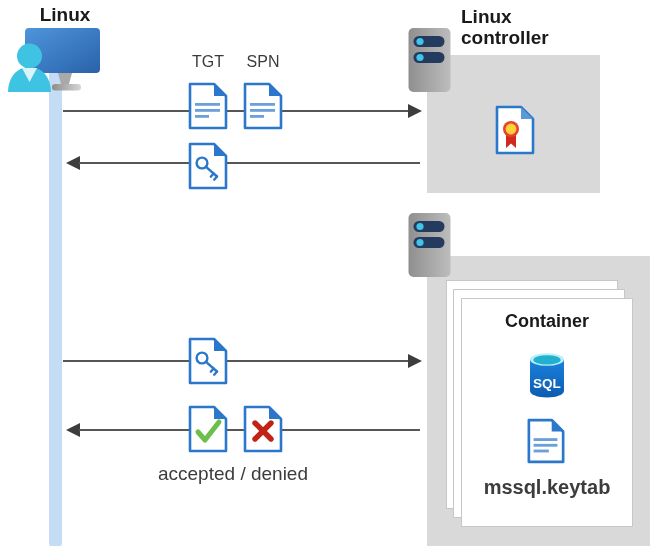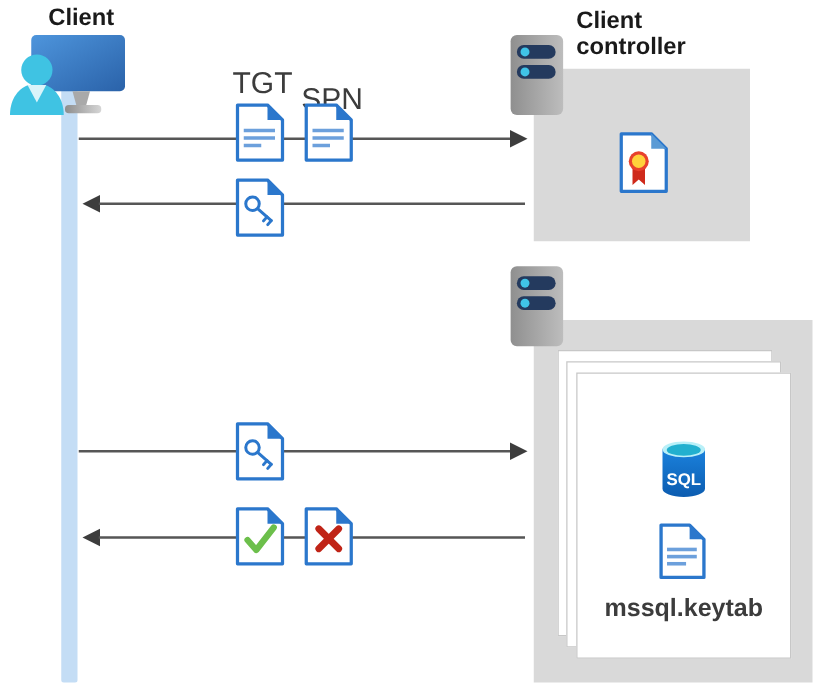--- a/index.html
+++ b/index.html
@@ -23,21 +23,21 @@
   .card{background:#ffffff;border:1.5px solid #c7c7c7;width:172px;height:229px;box-sizing:border-box;}
   .card3{left:446px;top:280px;}
   .card2{left:453px;top:289px;}
   .card1{left:461px;top:298px;}
 
   
   .aline{height:2px;background:#565656;}
   .ahead-r{width:0;height:0;border-top:7px solid transparent;border-bottom:7px solid transparent;border-left:14px solid #3d3d3d;}
   .ahead-l{width:0;height:0;border-top:7px solid transparent;border-bottom:7px solid transparent;border-right:14px solid #3d3d3d;}
 
-  .doc-lbl{width:44px;text-align:center;color:#3c3c3c;font-size:24px;}
+  .doc-lbl{width:44px;text-align:center;color:#3c3c3c;font-size:16px;}
   .keytab{left:460px;top:476px;width:174px;text-align:center;color:#3c3c3c;font-size:20px;font-weight:bold;}
   .container-title{left:461px;top:311px;width:172px;text-align:center;font-weight:bold;color:#1a1a1a;font-size:18px;}
   .result-lbl{left:127px;top:463px;width:212px;text-align:center;color:#3c3c3c;font-size:19px;}
 </style>
 </head>
 <body>
 
 <div class="stage">
 
   <svg width="0" height="0" style="position:absolute" aria-hidden="true">
@@ -75,25 +75,27 @@
 
   <div class="abs ahead-l" style="left:66px;top:156px"></div>
   <div class="abs aline" style="left:79px;top:162px;width:341px"></div>
 
   <div class="abs aline" style="left:63px;top:360px;width:346px"></div>
   <div class="abs ahead-r" style="left:408px;top:354px"></div>
 
   <div class="abs ahead-l" style="left:66px;top:423px"></div>
   <div class="abs aline" style="left:79px;top:429px;width:341px"></div>
 
-  <div class="abs title center" style="left:14px;top:4px;width:102px">Client</div>
-  <div class="abs title" style="left:461px;top:6px;width:118px">Client controller</div>
+  <div class="abs title center" style="left:14px;top:4px;width:102px">Linux</div>
+  <div class="abs title" style="left:461px;top:6px;width:118px">Linux controller</div>
+  <div class="abs container-title">Container</div>
 
   <div class="abs doc-lbl" style="left:186px;top:53px">TGT</div>
-  <div class="abs doc-lbl" style="left:241px;top:66px">SPN</div>
+  <div class="abs doc-lbl" style="left:241px;top:53px">SPN</div>
+  <div class="abs result-lbl">accepted / denied</div>
   <div class="abs keytab">mssql.keytab</div>
 
   <svg class="abs" style="left:8px;top:26px" width="100" height="68" viewBox="0 0 100 68">
     <rect x="17" y="2" width="75" height="45" rx="4" fill="url(#gMon)"></rect>
     <polygon points="50,47 64,47 61,58 53,58" fill="#a9a9a9"></polygon>
     <rect x="44" y="58" width="29" height="6.5" rx="3" fill="url(#gStand)"></rect>
     <circle cx="21.5" cy="30" r="12.5" fill="#3fc3e3"></circle>
     <path d="M0,66 C0,52 8,44 15,42 L28,42 C35,44 43,52 43,66 Z" fill="#3fc3e3"></path>
     <polygon points="14,42 29,42 21.5,56" fill="#d9f4fa"></polygon>
   </svg>

